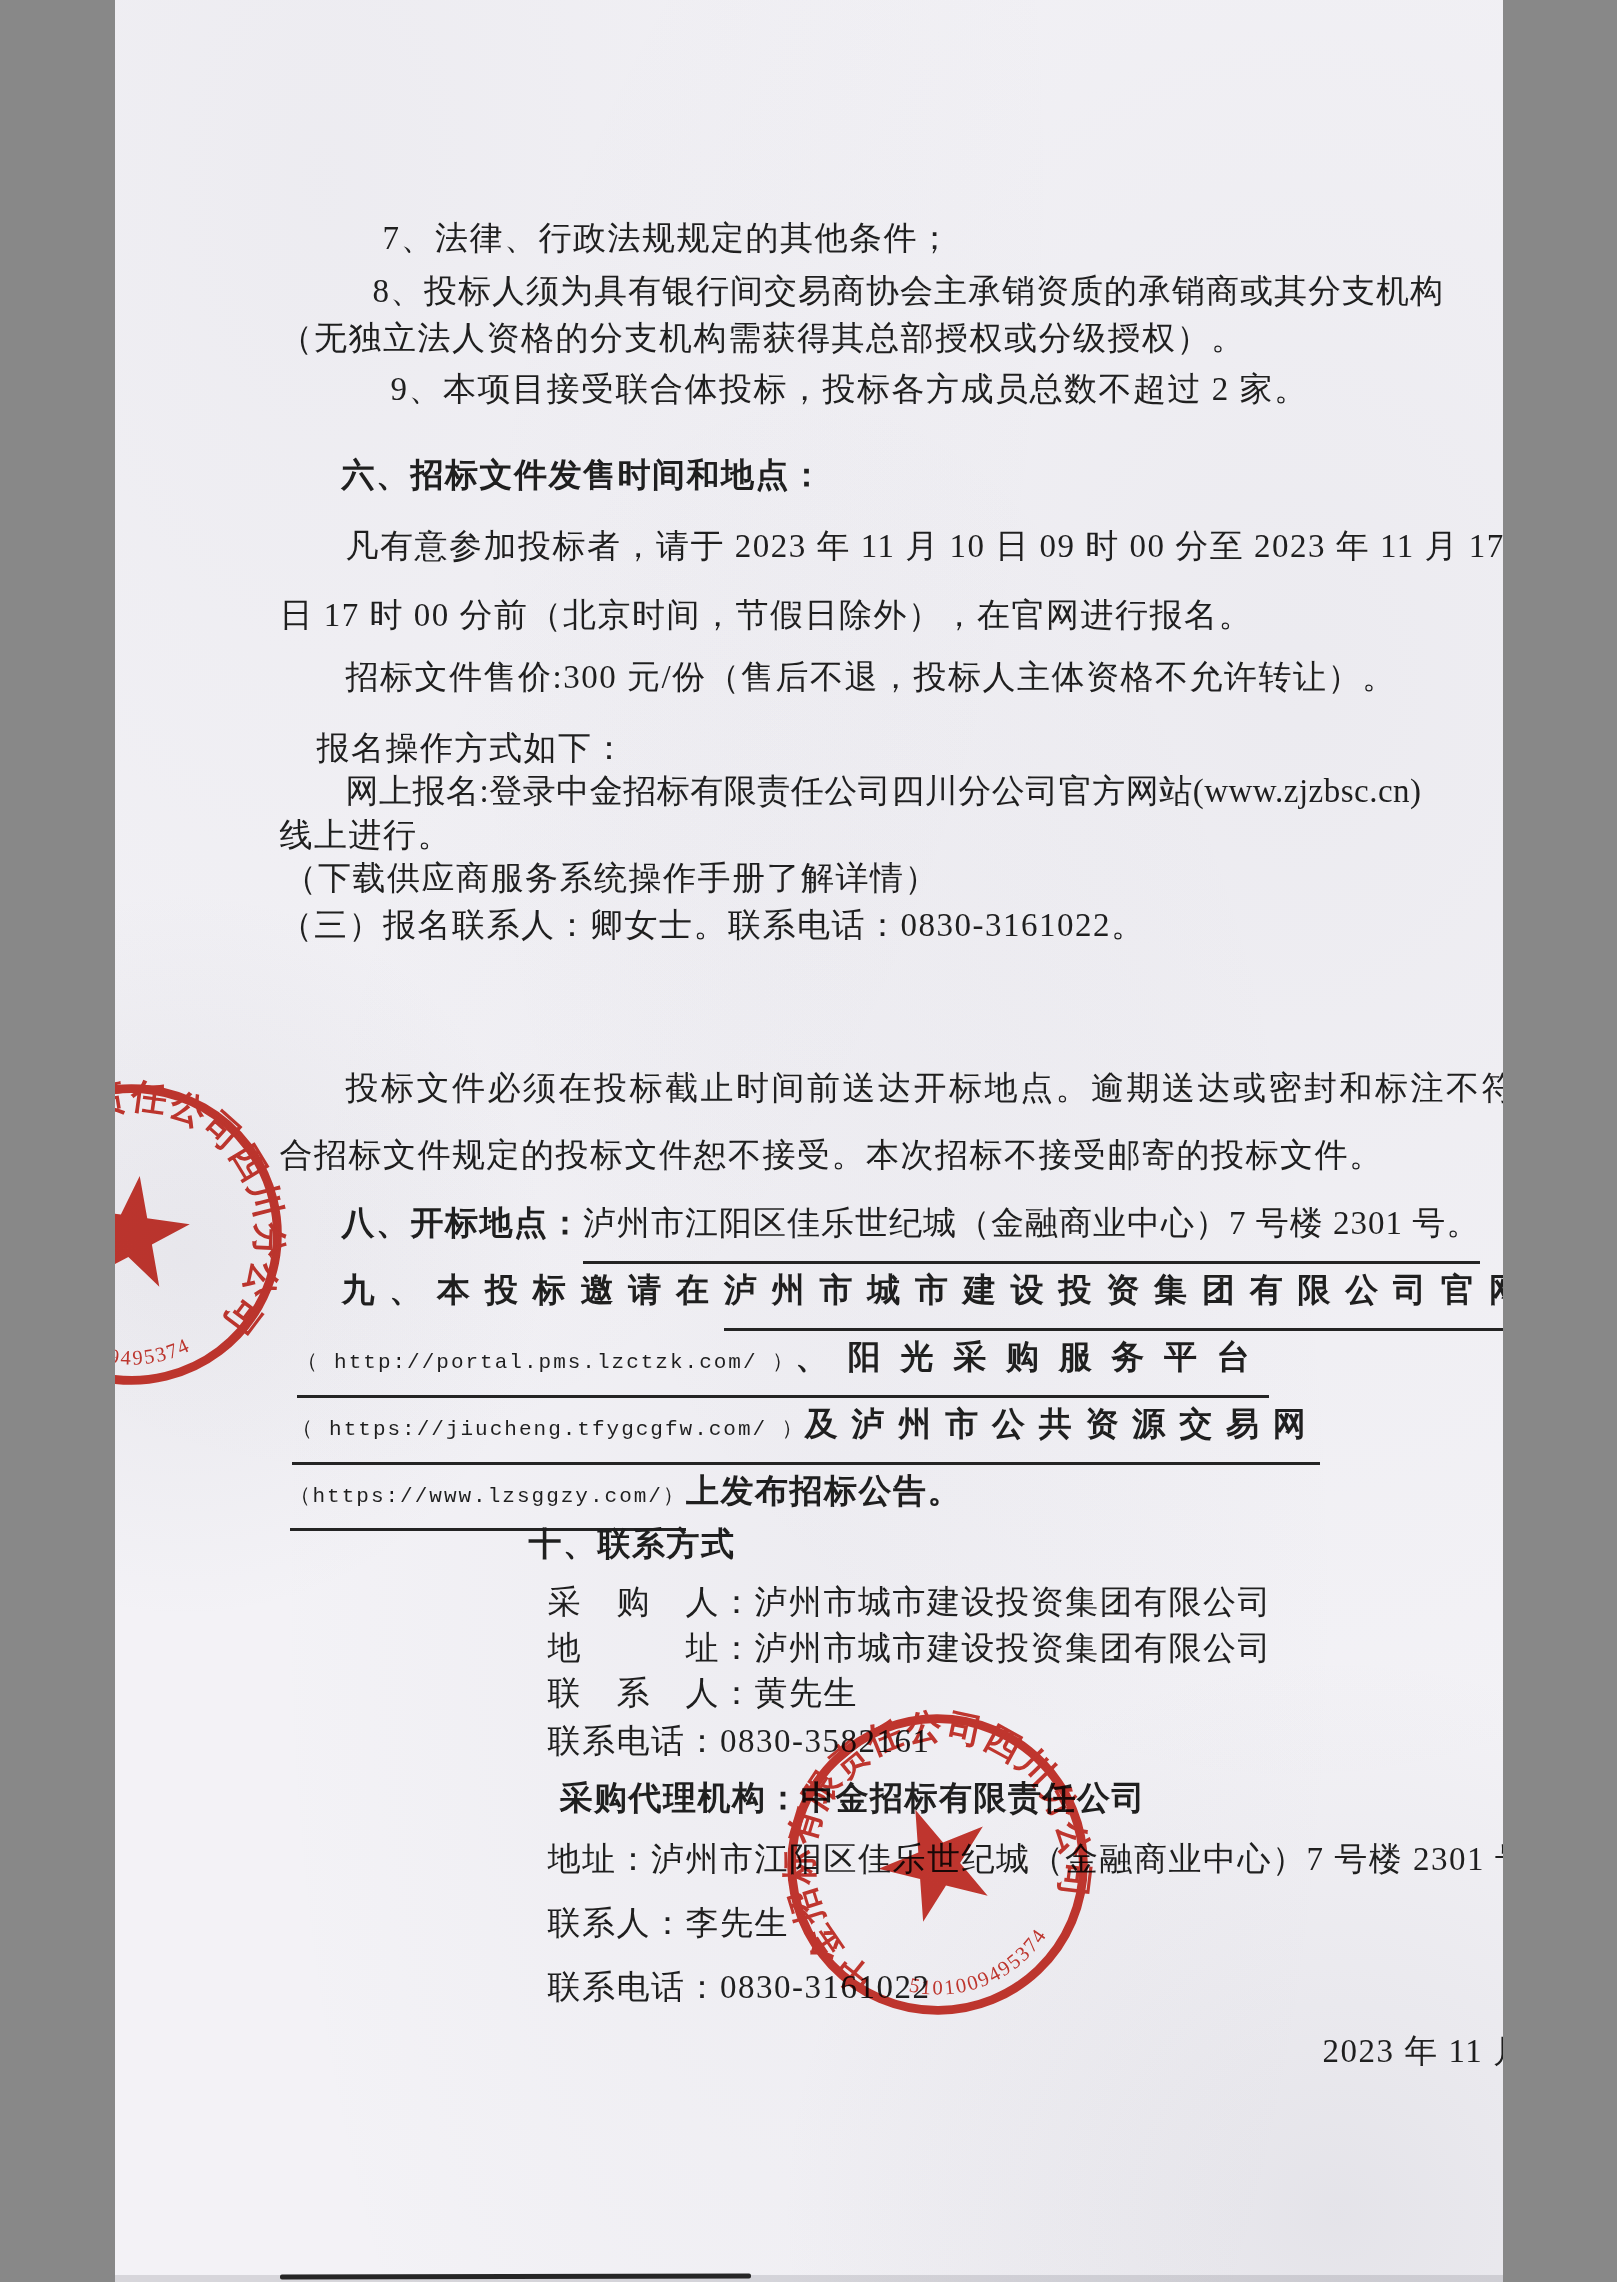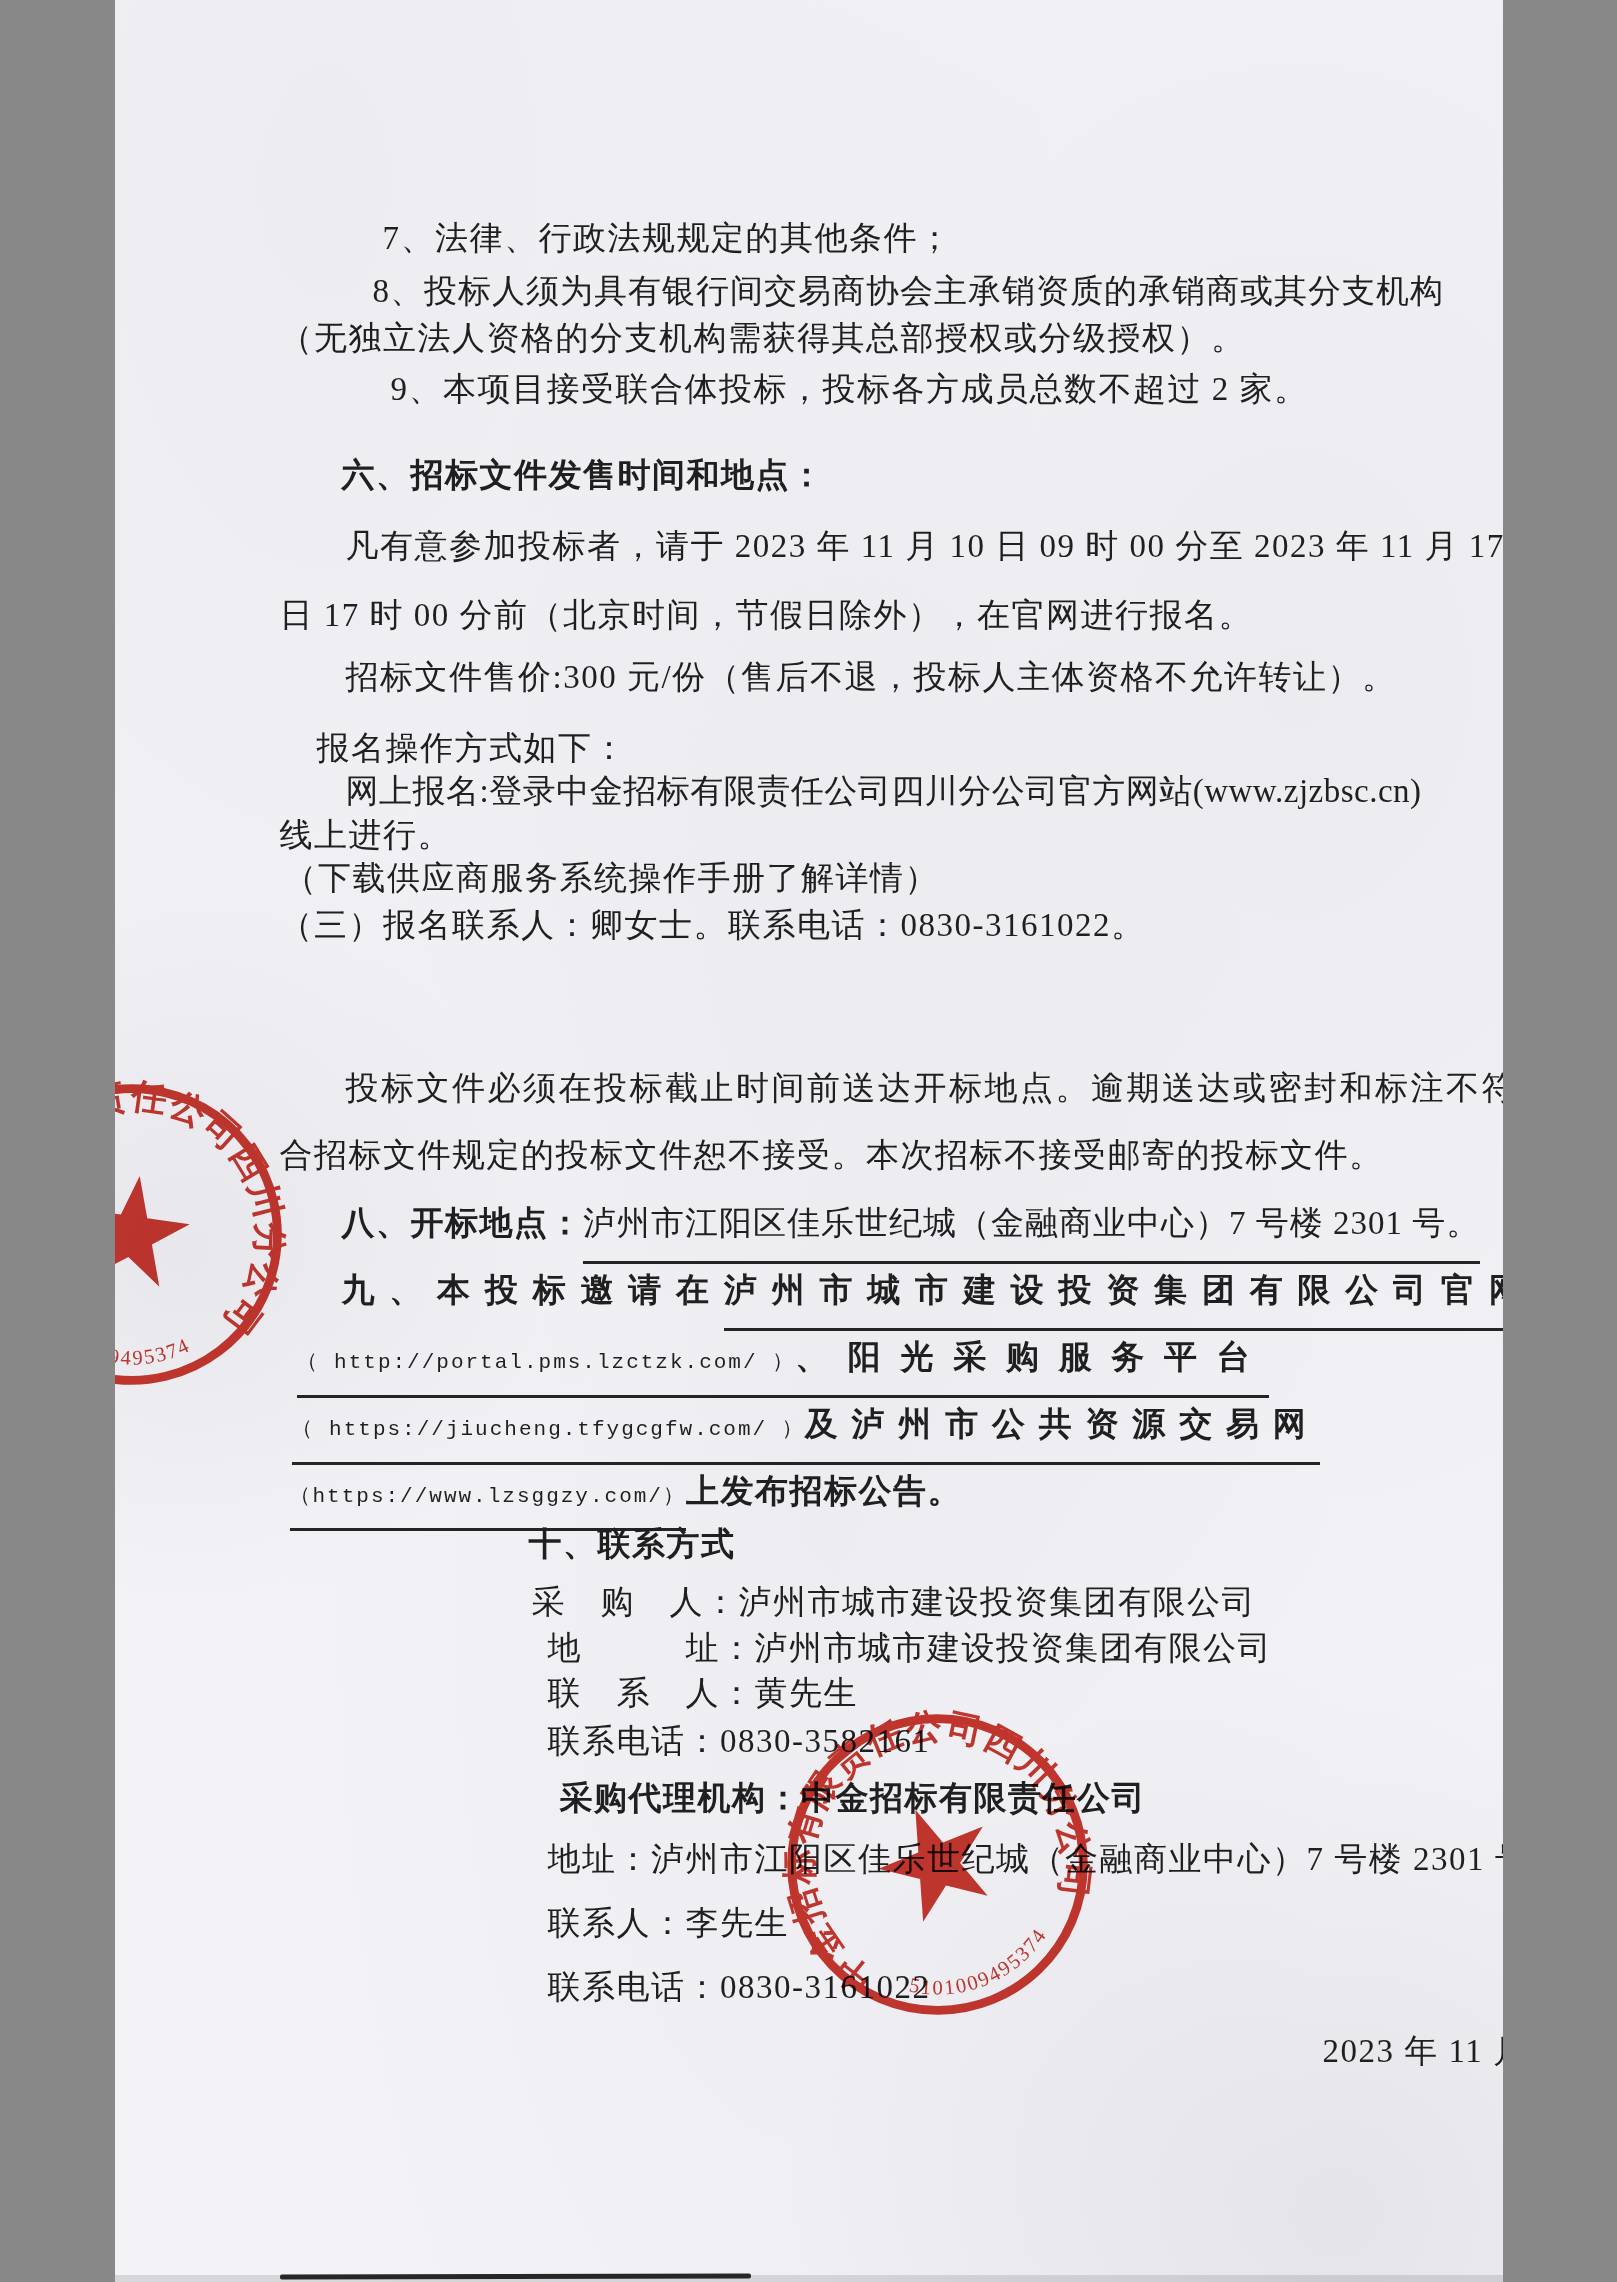--- a/index.html
+++ b/index.html
@@ -83,21 +83,21 @@
     <span class="u"><span class="mono">（ http://portal.pms.lzctzk.com/ ）</span><span class="b sp20">、阳光采购服务平台</span></span>
   </div>
   <div class="line" style="left:177px;top:1405px;">
     <span class="u"><span class="mono">（ https://jiucheng.tfygcgfw.com/ ）</span><span class="b sp14">及泸州市公共资源交易网</span></span>
   </div>
   <div class="line" style="left:175px;top:1472px;">
     <span class="u mono">（https://www.lzsggzy.com/）</span><span class="b">上发布招标公告。</span>
   </div>
 
   <div class="line b" style="left:414px;top:1525px;">十、联系方式</div>
-  <div class="line" style="left:417px;top:1583px;">采　购　人：泸州市城市建设投资集团有限公司</div>
+  <div class="line" style="left:433px;top:1583px;">采　购　人：泸州市城市建设投资集团有限公司</div>
   <div class="line" style="left:433px;top:1629px;">地　　　址：泸州市城市建设投资集团有限公司</div>
   <div class="line" style="left:433px;top:1676px;font-family:Liberation Mono, monospace;">联　系　人：黄先生</div>
   <div class="line" style="left:433px;top:1722px;">联系电话：0830-3582161</div>
   <div class="line b" style="left:445px;top:1779px;">采购代理机构：中金招标有限责任公司</div>
   <div class="line" style="left:433px;top:1840px;">地址：泸州市江阳区佳乐世纪城（金融商业中心）7 号楼 2301 号</div>
   <div class="line" style="left:433px;top:1904px;">联系人：李先生</div>
   <div class="line" style="left:433px;top:1968px;">联系电话：0830-3161022</div>
 
   <div class="line" style="left:1208px;top:2032px;">2023 年 11 月</div>
 

